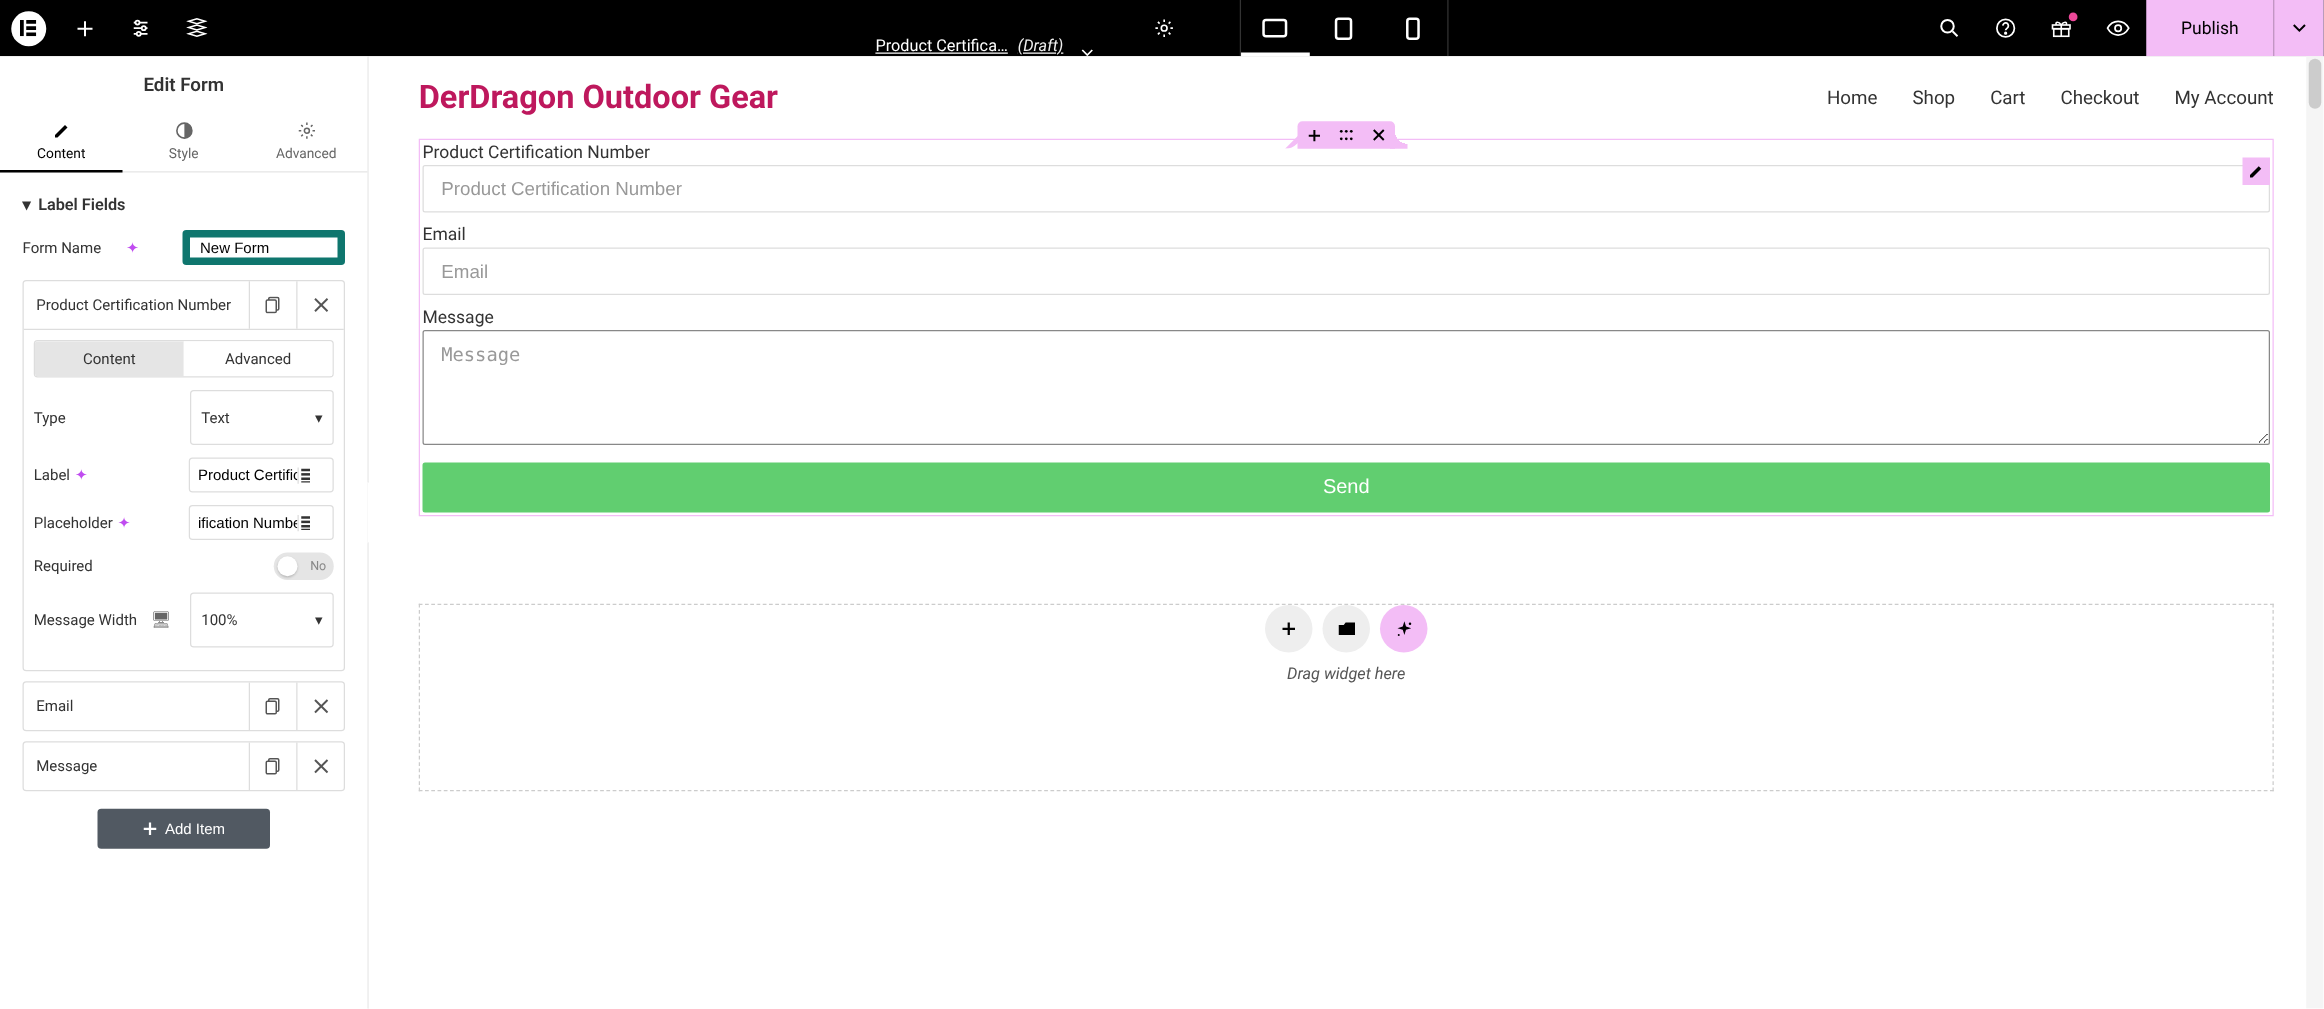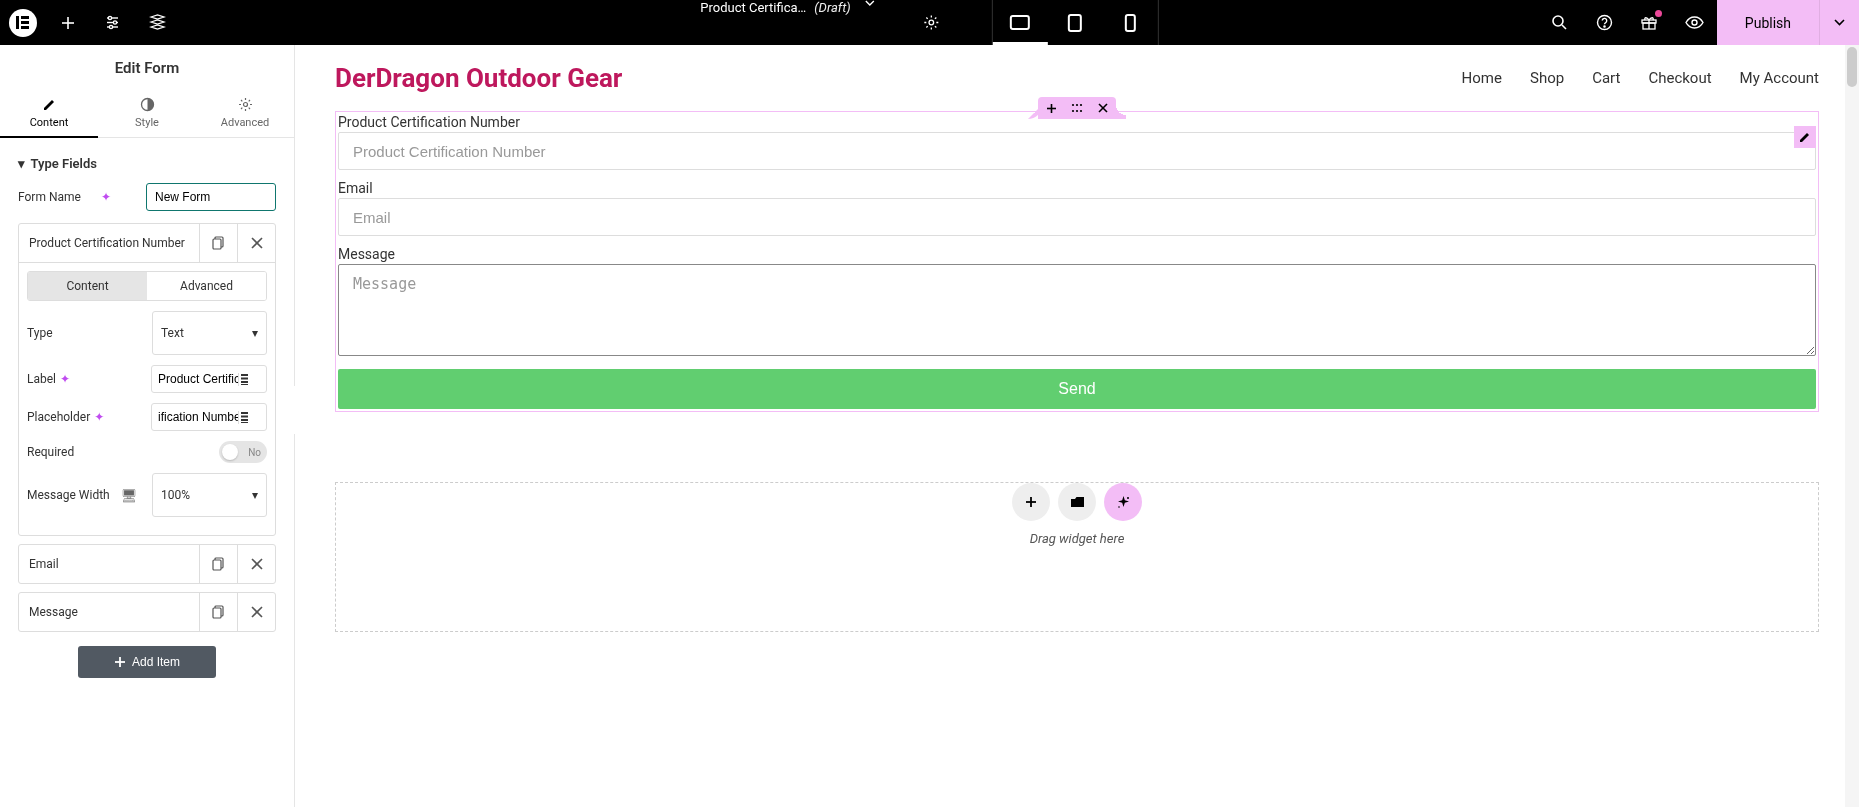--- a/index.html
+++ b/index.html
@@ -3,21 +3,21 @@
 <meta charset="utf-8">
 <style>
   * { box-sizing: border-box; margin: 0; padding: 0; }
   body { font-family: -apple-system, BlinkMacSystemFont, "Segoe UI", Roboto, Arial, sans-serif; font-size: 13px; color: #333; background: #fff; overflow: hidden; }
   
   .topbar { background: #000; height: 45px; display: flex; align-items: center; color: #fff; position: relative; }
   .topbar-left { display: flex; align-items: center; gap: 0; }
   .logo-e { width: 45px; height: 45px; display: flex; align-items: center; justify-content: center; }
   .logo-circle { width: 28px; height: 28px; background: #fff; border-radius: 50%; display: flex; align-items: center; justify-content: center; font-weight: bold; font-size: 15px; color: #000; }
   .topbar-icon-btn { width: 45px; height: 45px; display: flex; align-items: center; justify-content: center; cursor: pointer; font-size: 16px; color: #fff; }
-  .topbar-center { position: absolute; left: 50%; transform: translateX(-50%); display: flex; align-items: flex-start; gap: 8px; }
+  .topbar-center { position: absolute; left: 50%; transform: translateX(-50%); display: flex; align-items: flex-end; gap: 8px; text-decoration: underline; }
   .doc-title { font-size: 13px; color:#fff; }
   .doc-draft { font-style: italic; font-size: 13px; color: #eee; }
   .chev-down { font-size: 11px; padding: 0 6px; cursor:pointer; }
   .topbar-settings { display:flex; align-items:center; margin-left:20px;}
   .device-row { display: flex; align-items: center; margin-left: 30px; border-left: 1px solid #333; border-right: 1px solid #333; }
   .device-btn { width: 55px; height: 45px; display:flex; align-items:center; justify-content:center; cursor:pointer; position:relative; }
   .device-btn.active::after { content:''; position:absolute; bottom:0; left:0; right:0; height:3px; background:#fff; }
   .device-box { border:2px solid #fff; border-radius:3px; }
   .device-desktop { width:20px; height:15px; }
   .device-tablet { width:14px; height:18px; }
@@ -36,21 +36,21 @@
   .tab { flex:1; display:flex; flex-direction:column; align-items:center; gap:4px; padding: 10px 0 8px; font-size:11px; color:#666; cursor:pointer; position:relative; }
   .tab.active { color:#000; }
   .tab.active::after { content:''; position:absolute; bottom:-1px; left:0; right:0; height:2px; background:#000; }
   .tab-icon { font-size:15px; }
 
   .panel { padding: 12px 18px; overflow-y:auto; flex:1; }
   .section-header { display:flex; align-items:center; gap:6px; font-weight:600; font-size:13px; padding: 6px 0 12px; cursor:pointer; }
   .row { display:flex; align-items:center; justify-content:space-between; margin-bottom:12px; gap:8px; }
   .row-label { font-size:12px; color:#333; display:flex; align-items:center; gap:20px;}
   .ai-spark { color:#c04cf0; font-size:12px;}
-  .row-input { width: 130px; height:28px; border:1px solid #0f766e; border-radius:3px; padding: 0 8px; font-size:12px; }
+  .row-input { width: 130px; height:28px; border:6px solid #0f766e; border-radius:3px; padding: 0 8px; font-size:12px; }
   
   .field-items { margin-top: 4px; }
   .field-item { border:1px solid #ddd; border-radius:3px; margin-bottom:8px; background:#fff;}
   .field-item-header { display:flex; align-items:center; height:38px; }
   .field-item-title { flex:1; padding: 0 10px; font-size:12px; cursor:pointer; }
   .field-item-btn { width:38px; height:38px; display:flex; align-items:center; justify-content:center; border-left:1px solid #ddd; cursor:pointer; font-size:14px; }
   
   .field-item-body { border-top:1px solid #ddd; padding: 8px; }
   .subtabs { display:flex; border:1px solid #ddd; border-radius:3px; overflow:hidden; margin-bottom:10px; }
   .subtab { flex:1; text-align:center; padding:7px 0; font-size:12px; cursor:pointer; background:#fff; }
@@ -240,21 +240,21 @@
               <path d="M7.5 1v2M7.5 12v2M1 7.5h2M12 7.5h2M3 3l1.3 1.3M10.7 10.7L12 12M3 12l1.3-1.3M10.7 4.3L12 3"></path>
             </svg>
         </span>
         <span>Advanced</span>
       </div>
     </div>
 
     <div class="panel">
       <div class="section-header">
         <span>▾</span>
-        <span>Type Fields</span>
+        <span>Label Fields</span>
       </div>
 
       <div class="row">
         <span class="row-label">
           <span>Form Name</span>
           <span class="ai-spark">✦</span>
         </span>
         <input class="row-input" value="New Form" style="">
       </div>
 

